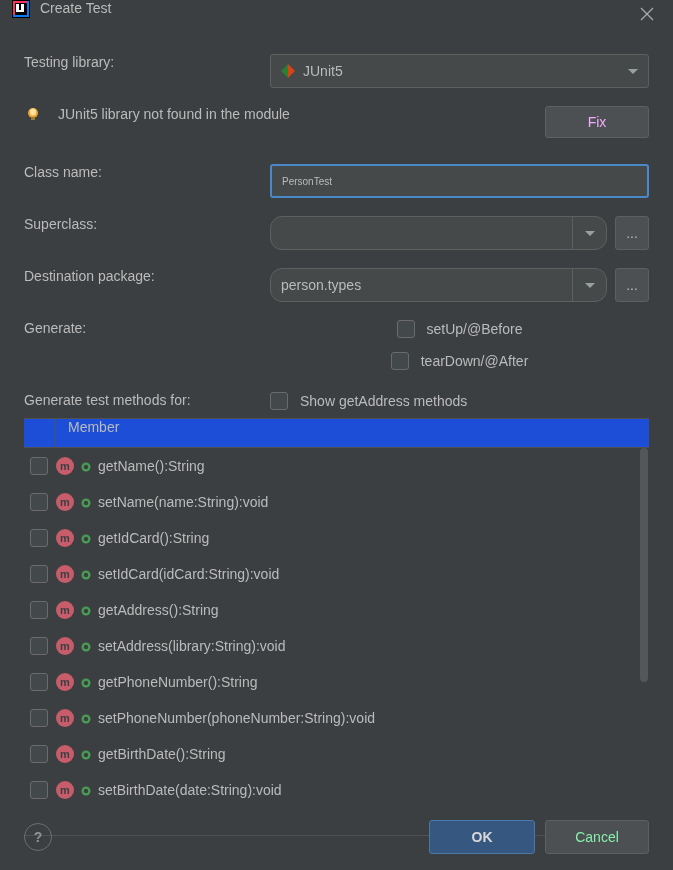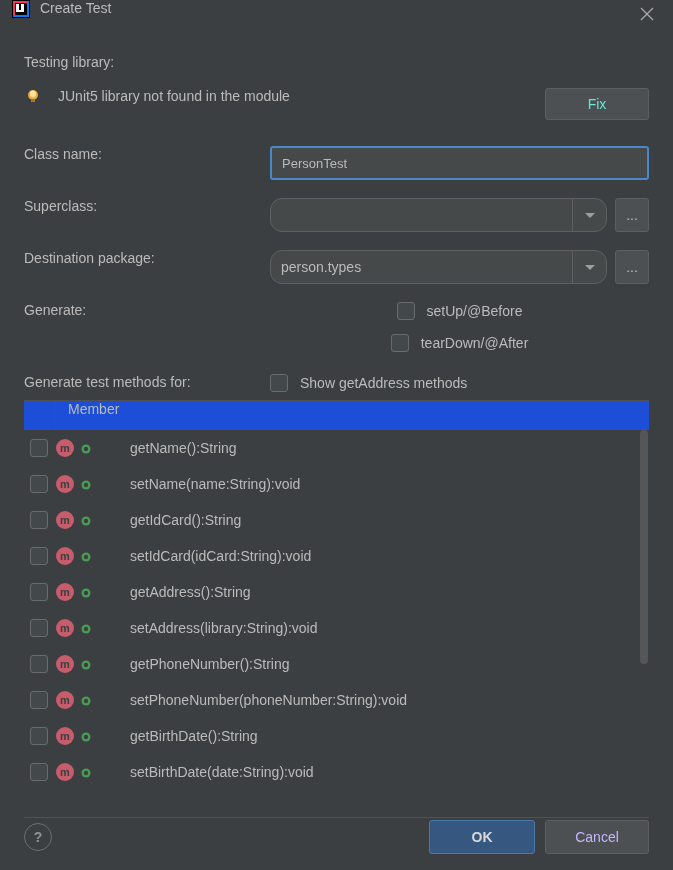--- a/index.html
+++ b/index.html
@@ -76,32 +76,32 @@
   .bulb {
     width:18px; height:18px;
     display:inline-block;
   }
   .fix-btn {
     margin-left:auto;
     width: 104px; height: 32px;
     background:#4c5052;
     border:1px solid #5e6060;
     border-radius:3px;
-    color:#5eead4;
+    color:#f0abfc;
     display:flex; align-items:center; justify-content:center;
     cursor:pointer;
   }
   .text-input {
     flex:1;
     height:34px;
     background:#45494a;
     border:2px solid #4a88c7;
     border-radius:3px;
     color:#bbbbbb;
-    font-size:13px;
+    font-size:10px;
     padding: 0 10px;
     outline:none;
   }
   .combo-split {
     flex:1;
     height:34px;
     background:#45494a;
     border:1px solid #5e6060;
     border-radius:12px;
     display:flex;
@@ -168,21 +168,21 @@
     width:18px; height:18px; border-radius:50%;
     background:#c75c6b;
     color:#3c3f41;
     font-size:11px; font-weight:bold;
     display:flex; align-items:center; justify-content:center;
     flex-shrink:0;
   }
   .vis-icon {
     width:12px; height:12px; display:inline-block; flex-shrink:0;
   }
-  .member-row .name { margin-left:32px; color:#bbbbbb; }
+  .member-row .name { color:#bbbbbb; }
   .footer {
     position:absolute;
     bottom:0; left:0; right:0;
     height:66px;
     display:flex;
     align-items:center;
     padding: 0 24px;
     gap:10px;
   }
   .help-btn {
@@ -203,21 +203,21 @@
     color:#d8d8d8;
     font-weight:bold;
     display:flex; align-items:center; justify-content:center;
     cursor:pointer;
   }
   .cancel-btn {
     width:104px; height:34px;
     background:#4c5052;
     border:1px solid #5e6060;
     border-radius:3px;
-    color:#c4b5fd;
+    color:#86efac;
     display:flex; align-items:center; justify-content:center;
     cursor:pointer;
   }
   .gen-col { display:flex; flex-direction:column; gap:6px;}
 </style>
 </head>
 <body>
 
 <div class="titlebar">
   <span>
@@ -238,20 +238,32 @@
       <line x1="1" y1="1" x2="13" y2="13" stroke="#a9a9a9" stroke-width="1.2"></line>
       <line x1="13" y1="1" x2="1" y2="13" stroke="#a9a9a9" stroke-width="1.2"></line>
     </svg>
   </span>
 </div>
 
 <div class="content">
 
   <div class="form-row">
     <div class="label-col">Testing library:</div>
+    <div class="field-col">
+      <div class="combo">
+        <span class="junit-icon">
+          <svg width="14" height="14" viewBox="0 0 14 14">
+            <polygon points="0,7 7,0 7,14" fill="#2e7d32"></polygon>
+            <polygon points="14,7 7,0 7,14" fill="#d84315"></polygon>
+          </svg>
+        </span>
+        <span>JUnit5</span>
+        <span class="chev"></span>
+      </div>
+    </div>
   </div>
 
   <div class="warning-row">
     <span class="bulb">
       <svg width="18" height="18" viewBox="0 0 18 18">
         <circle cx="9" cy="7" r="5" fill="#f0a732"></circle>
         <rect x="7" y="11" width="4" height="3" fill="#9e7e2e"></rect>
         <ellipse cx="9" cy="6" rx="3" ry="3.5" fill="#fce5a1"></ellipse>
       </svg>
     </span>

